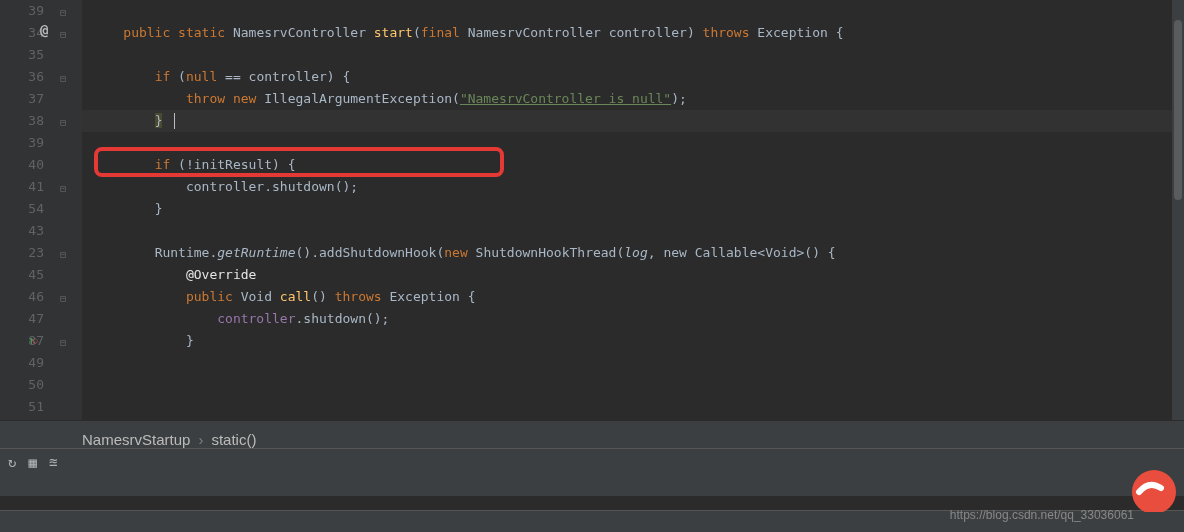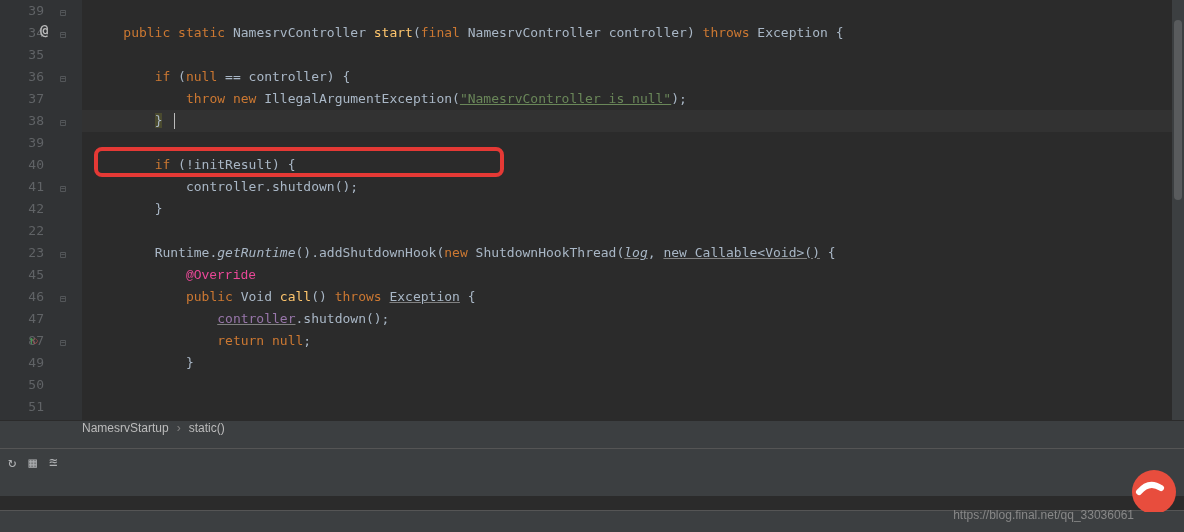--- a/index.html
+++ b/index.html
@@ -84,45 +84,45 @@
     right: 0;
     height: 22px;
     z-index: 0;
   }
   .highlight-line.l38 { top: 110px; }
   .code-content { position: relative; z-index: 1; }
   .kw { color: #cc7832; }
   .str { color: #6a8759; }
   .param { color: #808080; font-style: italic; }
   .method { color: #ffc66d; }
-  .ann { color: #ec4899; font-family: Liberation Mono, monospace; }
+  .ann { color: #e5e5e5; }
   .static-m { color: #a9b7c6; font-style: italic; }
   .underline { text-decoration: underline; text-decoration-color: #6a8759; }
-  .underline-g { text-decoration: underline; text-decoration-color: #808080; }
+  .underline-g { text-decoration-color: #808080; }
   .red-box {
     position: absolute;
     border: 4px solid #e53935;
     border-radius: 8px;
     z-index: 10;
     pointer-events: none;
   }
   .change-bar {
     position: absolute;
     left: 54px;
     width: 4px;
     background: #4a7a8a;
   }
   .breadcrumb {
     height: 28px;
     background: #3c3f41;
     display: flex;
-    align-items: flex-start;
+    align-items: flex-end;
     padding-left: 82px;
     color: #bbbbbb;
-    font-size: 12px;
+    font-size: 15px;
     font-family: 'Segoe UI', sans-serif;
     border-top: 1px solid #2b2b2b;
   }
   .breadcrumb-sep {
     color: #808080;
     margin: 0 8px;
   }
   .bottom-bar {
     background: #3c3f41;
     height: 48px;
@@ -194,22 +194,22 @@
   <div class="gutter">
     <div class="gutter-line">39</div>
     <div class="gutter-line">34</div>
     <div class="gutter-line">35</div>
     <div class="gutter-line">36</div>
     <div class="gutter-line">37</div>
     <div class="gutter-line">38</div>
     <div class="gutter-line">39</div>
     <div class="gutter-line">40</div>
     <div class="gutter-line">41</div>
-    <div class="gutter-line">42</div>
-    <div class="gutter-line">22</div>
+    <div class="gutter-line">54</div>
+    <div class="gutter-line">43</div>
     <div class="gutter-line">23</div>
     <div class="gutter-line">45</div>
     <div class="gutter-line">46</div>
     <div class="gutter-line">47</div>
     <div class="gutter-line">87</div>
     <div class="gutter-line">49</div>
     <div class="gutter-line">50</div>
     <div class="gutter-line">51</div>
     <span class="at-icon" style="top:22px">@</span>
     <span class="arrow-icon" style="top:334px">↑<span style="color:#c75450;font-size:8px;margin-left:-2px">○</span></span>
@@ -240,21 +240,20 @@
       <div class="code-line">        <span style="background:#4a4a2f">}</span></div>
       <div class="code-line"></div>
       <div class="code-line">        <span class="kw">if</span><span> (</span><span>!</span><span>initResult</span><span>) {</span></div>
       <div class="code-line">            <span>controller</span><span>.</span><span>shutdown</span><span>();</span></div>
       <div class="code-line">        <span>}</span></div>
       <div class="code-line"></div>
       <div class="code-line">        <span>Runtime</span><span>.</span><span class="static-m">getRuntime</span><span>().</span><span>addShutdownHook</span><span>(</span><span class="kw">new</span> <span>ShutdownHookThread</span><span>(</span><span class="static-m underline-g">log</span><span>, </span><span class="underline-g">new Callable&lt;Void&gt;()</span><span> {</span></div>
       <div class="code-line">            <span class="ann">@Override</span></div>
       <div class="code-line">            <span class="kw">public</span> <span>Void</span> <span class="method">call</span><span>() </span><span class="kw">throws</span> <span class="underline-g">Exception</span><span> {</span></div>
       <div class="code-line">                <span class="underline-g" style="color:#9876aa">controller</span><span>.</span><span>shutdown</span><span>();</span></div>
-      <div class="code-line">                <span class="kw">return</span><span class="kw"> null</span><span>;</span></div>
       <div class="code-line">            <span>}</span></div>
     </div>
 
     <div class="red-box" style="top:147px;left:12px;width:410px;height:30px"></div>
   </div>
 
   <div class="scrollbar-v">
     <div class="scroll-thumb"></div>
   </div>
 </div>
@@ -266,18 +265,18 @@
 </div>
 
 <div class="bottom-bar">
   <span class="tool-icon">↻</span>
   <span class="tool-icon">▦</span>
   <span class="tool-icon">≊</span>
 </div>
 
 <div class="status-bar"></div>
 
-<div class="watermark">https://blog.final.net/qq_33036061</div>
+<div class="watermark">https://blog.csdn.net/qq_33036061</div>
 
 <svg class="badge-circle" viewBox="0 0 60 50">
   <circle cx="35" cy="30" r="22" fill="#e84d3d"></circle>
   <path d="M20 30 Q 30 18 42 26" stroke="#fff" stroke-width="6" fill="none" stroke-linecap="round"></path>
 </svg>
 
 </body></html>

